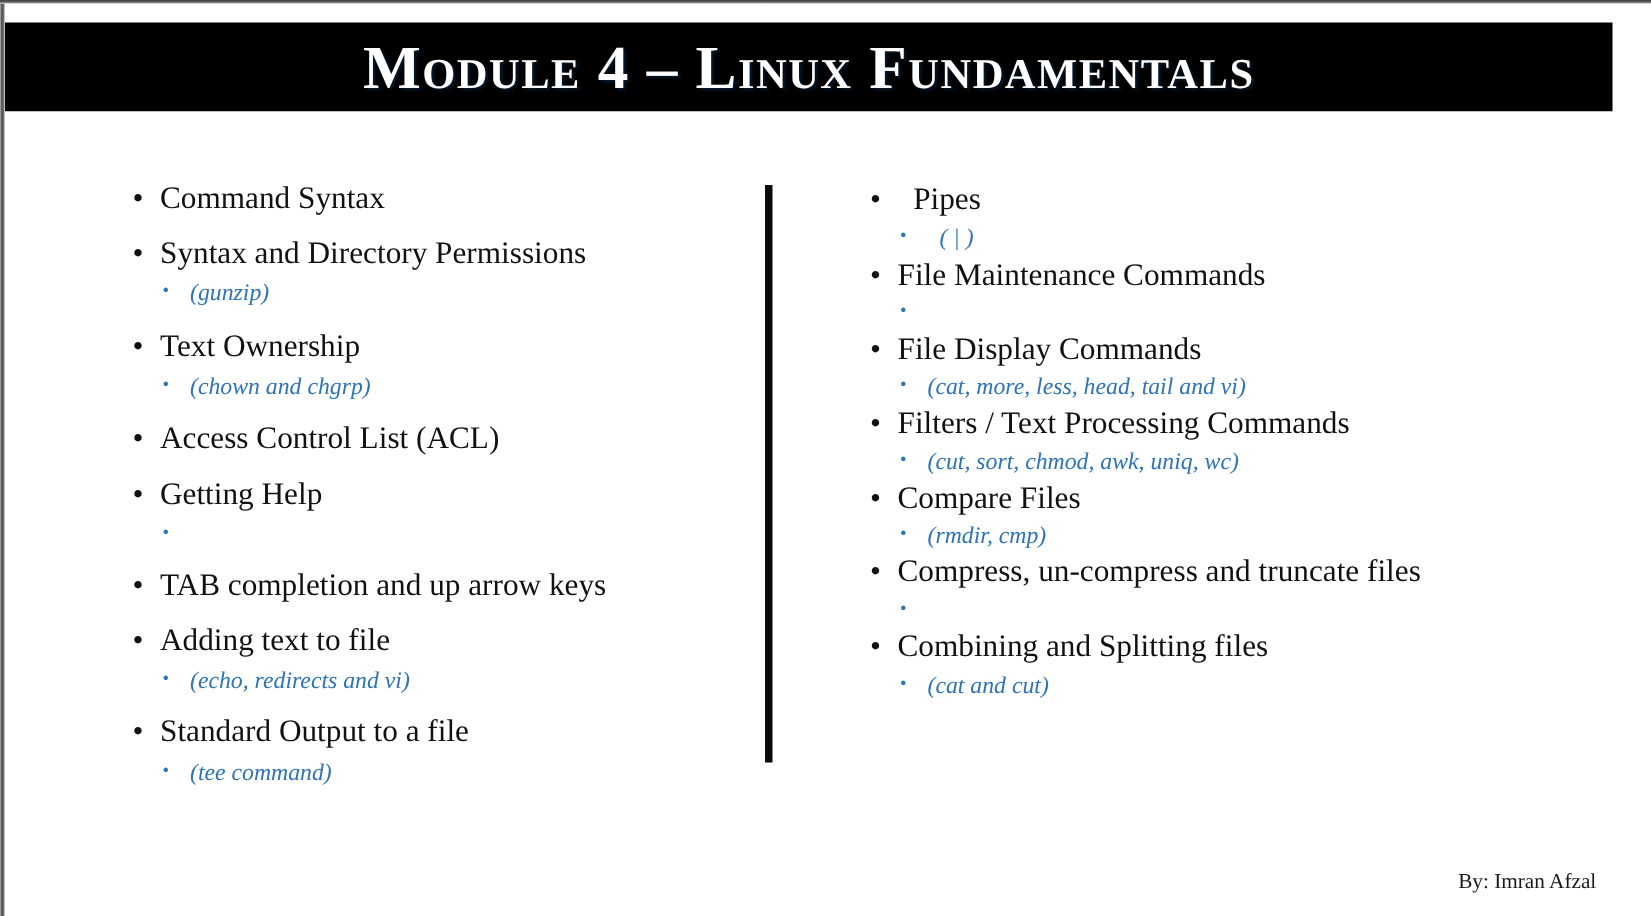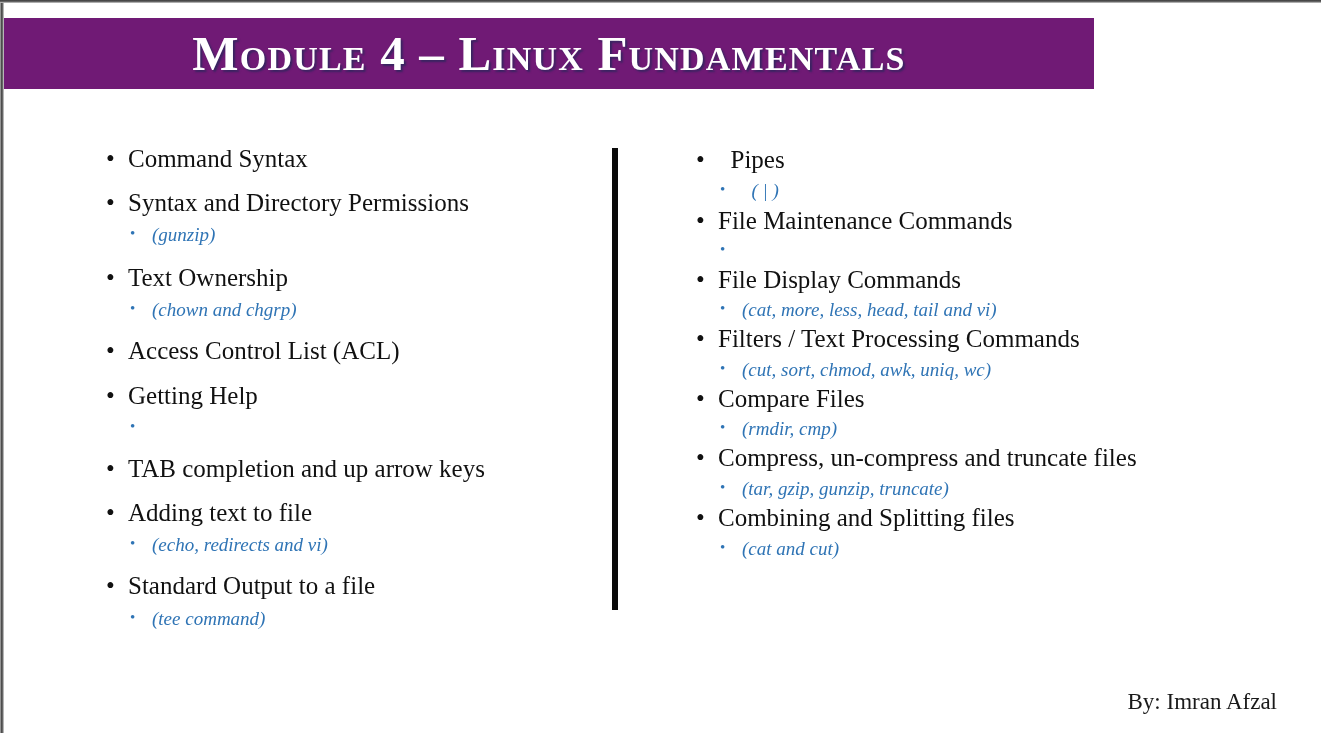--- a/index.html
+++ b/index.html
@@ -27,23 +27,23 @@
     left: 0; top: 0;
     width: 1321px; height: 3px;
     background: linear-gradient(to bottom, #3a3a3a 0%, #6b6b6b 60%, #dcdcdc 100%);
   }
 
   
   .banner {
     position: absolute;
     left: 4px;
     top: 18px;
-    width: 1090px;
+    width: 1286px;
     height: 71px;
-    background: #701a75;
+    background: #000000;
     display: flex;
     align-items: center;
     justify-content: center;
     box-sizing: border-box;
   }
   .banner-title {
     color: #ffffff;
     font-family: "Liberation Serif", "DejaVu Serif", serif;
     font-weight: bold;
     font-variant: small-caps;
@@ -120,21 +120,21 @@
     font-style: normal;
     font-size: 15px;
     line-height: 1.0;
   }
 
   .footer-credit {
     position: absolute;
     right: 44px;
     bottom: 18px;
     color: #1a1a1a;
-    font-size: 23px;
+    font-size: 17px;
     font-family: "Liberation Serif", "DejaVu Serif", serif;
     white-space: nowrap;
   }
 </style>
 </head>
 <body>
 
 <div class="edge-left"></div>
 <div class="edge-top"></div>
 
@@ -170,20 +170,20 @@
         <li class="sub-item" style="position: absolute; top: 92px;"><span class="sub-marker">•</span><span>  ( | )</span></li>
         <li class="bullet-item" style="position: absolute; top: 119px;"><span class="marker">•</span><span>File Maintenance Commands</span></li>
         <li class="sub-item" style="position: absolute; top: 152px;"><span class="sub-marker">•</span></li>
         <li class="bullet-item" style="position: absolute; top: 178px;"><span class="marker">•</span><span>File Display Commands</span></li>
         <li class="sub-item" style="position: absolute; top: 211px;"><span class="sub-marker">•</span><span>(cat, more, less, head, tail and vi)</span></li>
         <li class="bullet-item" style="position: absolute; top: 237px;"><span class="marker">•</span><span>Filters / Text Processing Commands</span></li>
         <li class="sub-item" style="position: absolute; top: 271px;"><span class="sub-marker">•</span><span>(cut, sort, chmod, awk, uniq, wc)</span></li>
         <li class="bullet-item" style="position: absolute; top: 297px;"><span class="marker">•</span><span>Compare Files</span></li>
         <li class="sub-item" style="position: absolute; top: 330px;"><span class="sub-marker">•</span><span>(rmdir, cmp)</span></li>
         <li class="bullet-item" style="position: absolute; top: 356px;"><span class="marker">•</span><span>Compress, un-compress and truncate files</span></li>
-        <li class="sub-item" style="position: absolute; top: 390px;"><span class="sub-marker">•</span><span>(tar, gzip, gunzip, truncate)</span></li>
+        <li class="sub-item" style="position: absolute; top: 390px;"><span class="sub-marker">•</span></li>
         <li class="bullet-item" style="position: absolute; top: 416px;"><span class="marker">•</span><span>Combining and Splitting files</span></li>
         <li class="sub-item" style="position: absolute; top: 450px;"><span class="sub-marker">•</span><span>(cat and cut)</span></li>
       </ul>
   </div>
 
   <div class="footer-credit">By: Imran Afzal</div>
 </div>
 
 </body></html>

